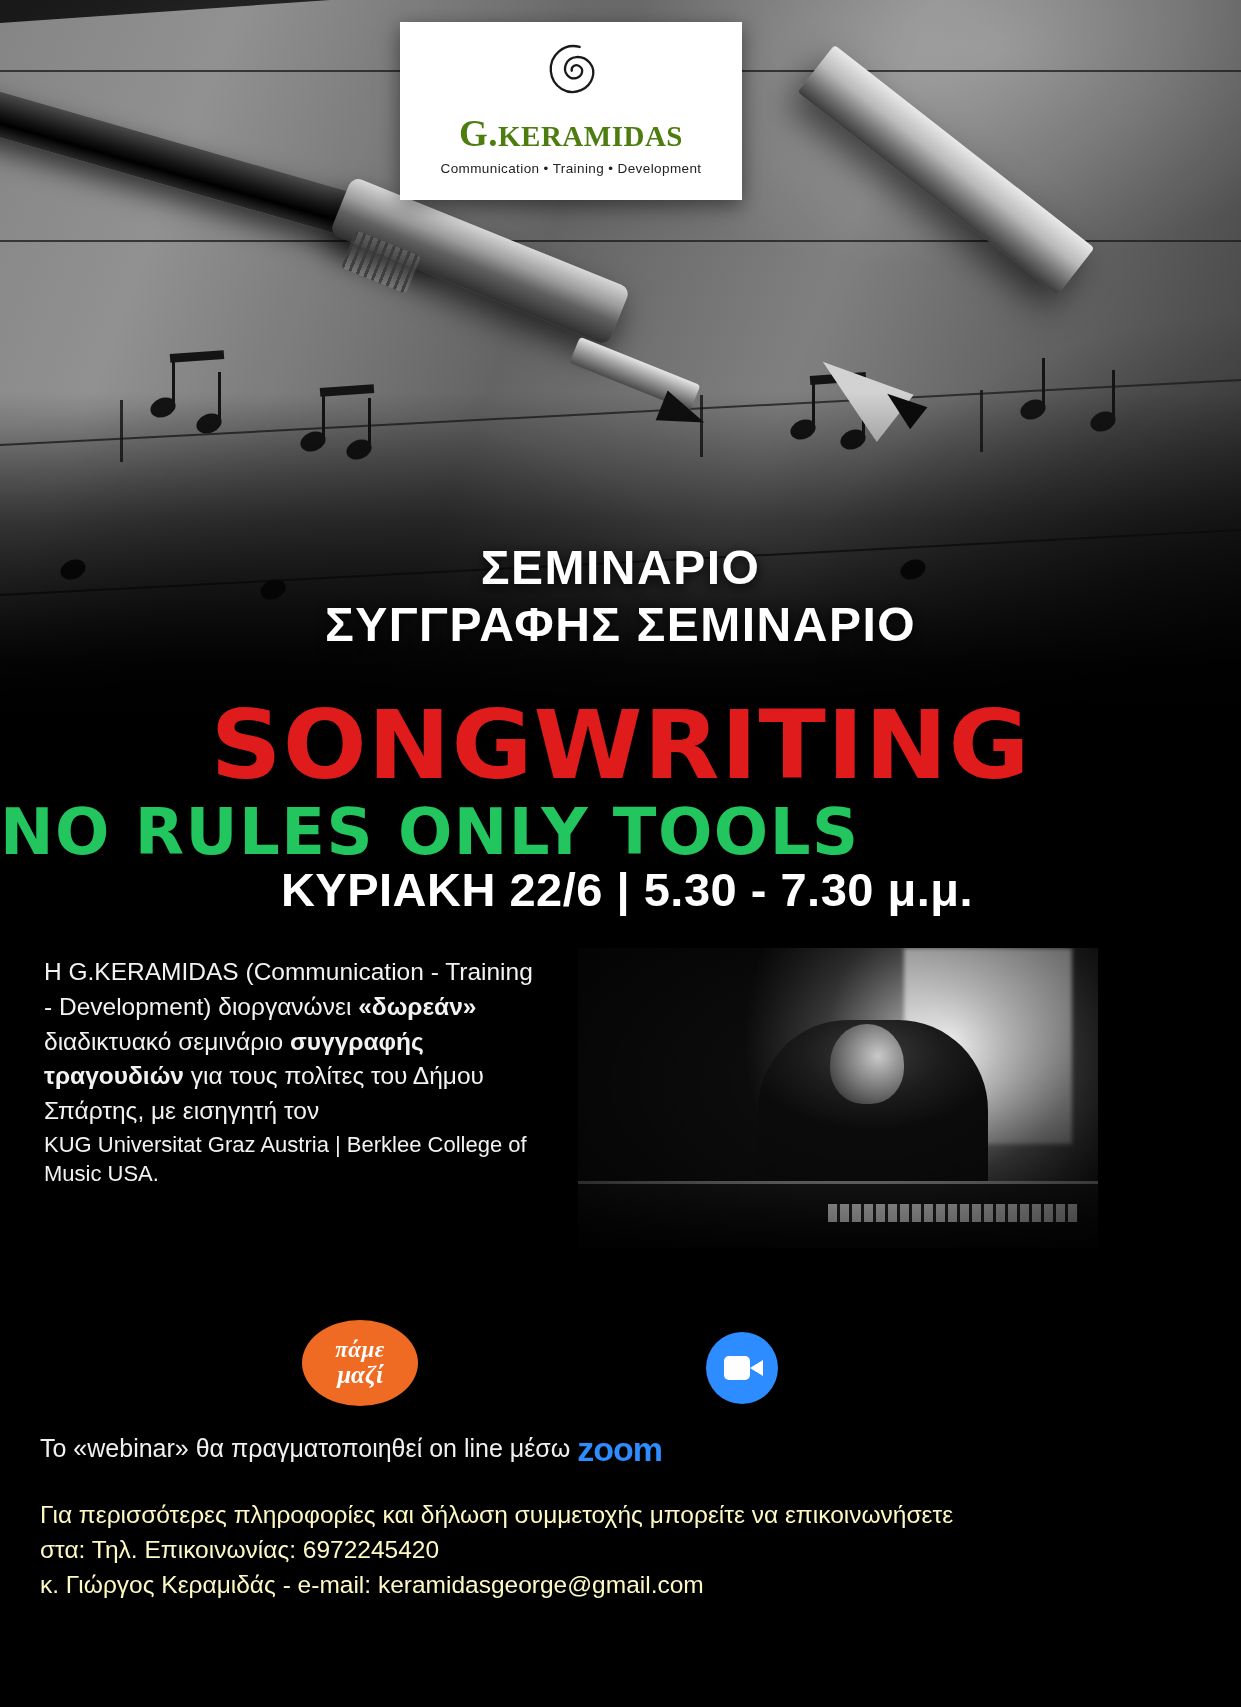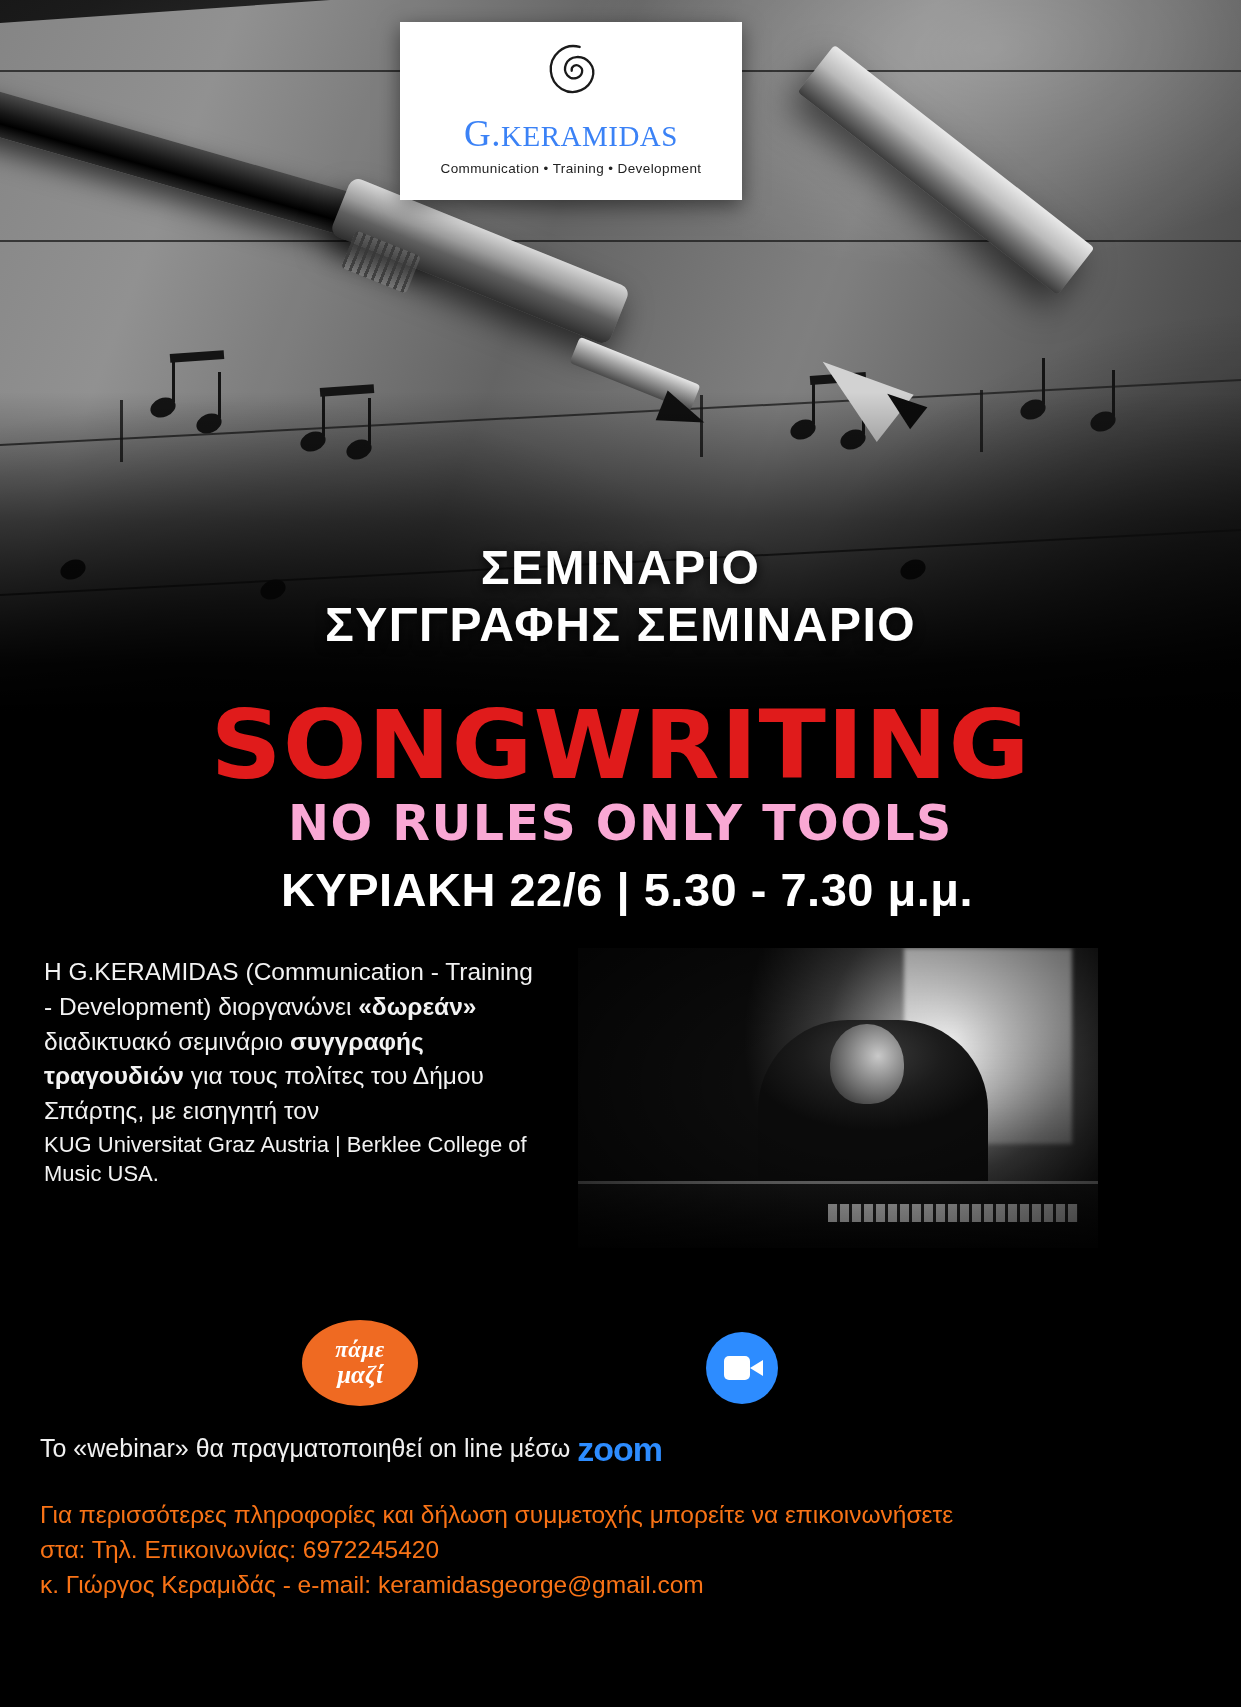--- a/index.html
+++ b/index.html
@@ -183,23 +183,23 @@
     color: #111;
     z-index: 5;
   }
   .logo-spiral {
     margin: 12px auto 2px;
     width: 72px; height: 72px;
   }
   .logo-name {
     font-size: 37px;
     letter-spacing: 0.5px;
-    color: #3b82f6;
+    color: #4d7c0f;
     font-family: "Liberation Serif", serif;
-    font-weight: 400;
+    font-weight: 700;
   }
   .logo-name .small-caps {
     font-size: 29px;
   }
   .logo-tag {
     margin-top: 6px;
     font-size: 13.5px;
     letter-spacing: 0.4px;
     color: #222;
     font-family: "Liberation Sans", sans-serif;
@@ -230,24 +230,23 @@
     font-weight: bold;
     color: #e01b1b;
     letter-spacing: 1px;
     font-family: "DejaVu Sans", sans-serif;
     transform: scaleX(1.04);
   }
   .subtitle {
     position: absolute;
     left: 0; right: 0;
     top: 795px;
-    text-align: center;
-    font-size: 49px;
-    font-weight: bold;
-    color: #f9a8d4;
+    font-size: 64px;
+    font-weight: bold;
+    color: #22c55e;
     letter-spacing: 1.5px;
     font-family: "DejaVu Sans", sans-serif;
   }
   .datetime {
     position: absolute;
     left: 0; right: 0;
     top: 862px;
     text-align: center;
     font-size: 47px;
     font-weight: bold;
@@ -400,21 +399,21 @@
   }
 
   
   .footer {
     position: absolute;
     left: 40px;
     top: 1498px;
     width: 1160px;
     font-size: 24.5px;
     line-height: 1.42;
-    color: #f97316;
+    color: #fef9c3;
   }
 </style>
 </head>
 <body>
 
 <div class="poster">
 
   <div class="photo-top">
     <div class="sheet"></div>
 

